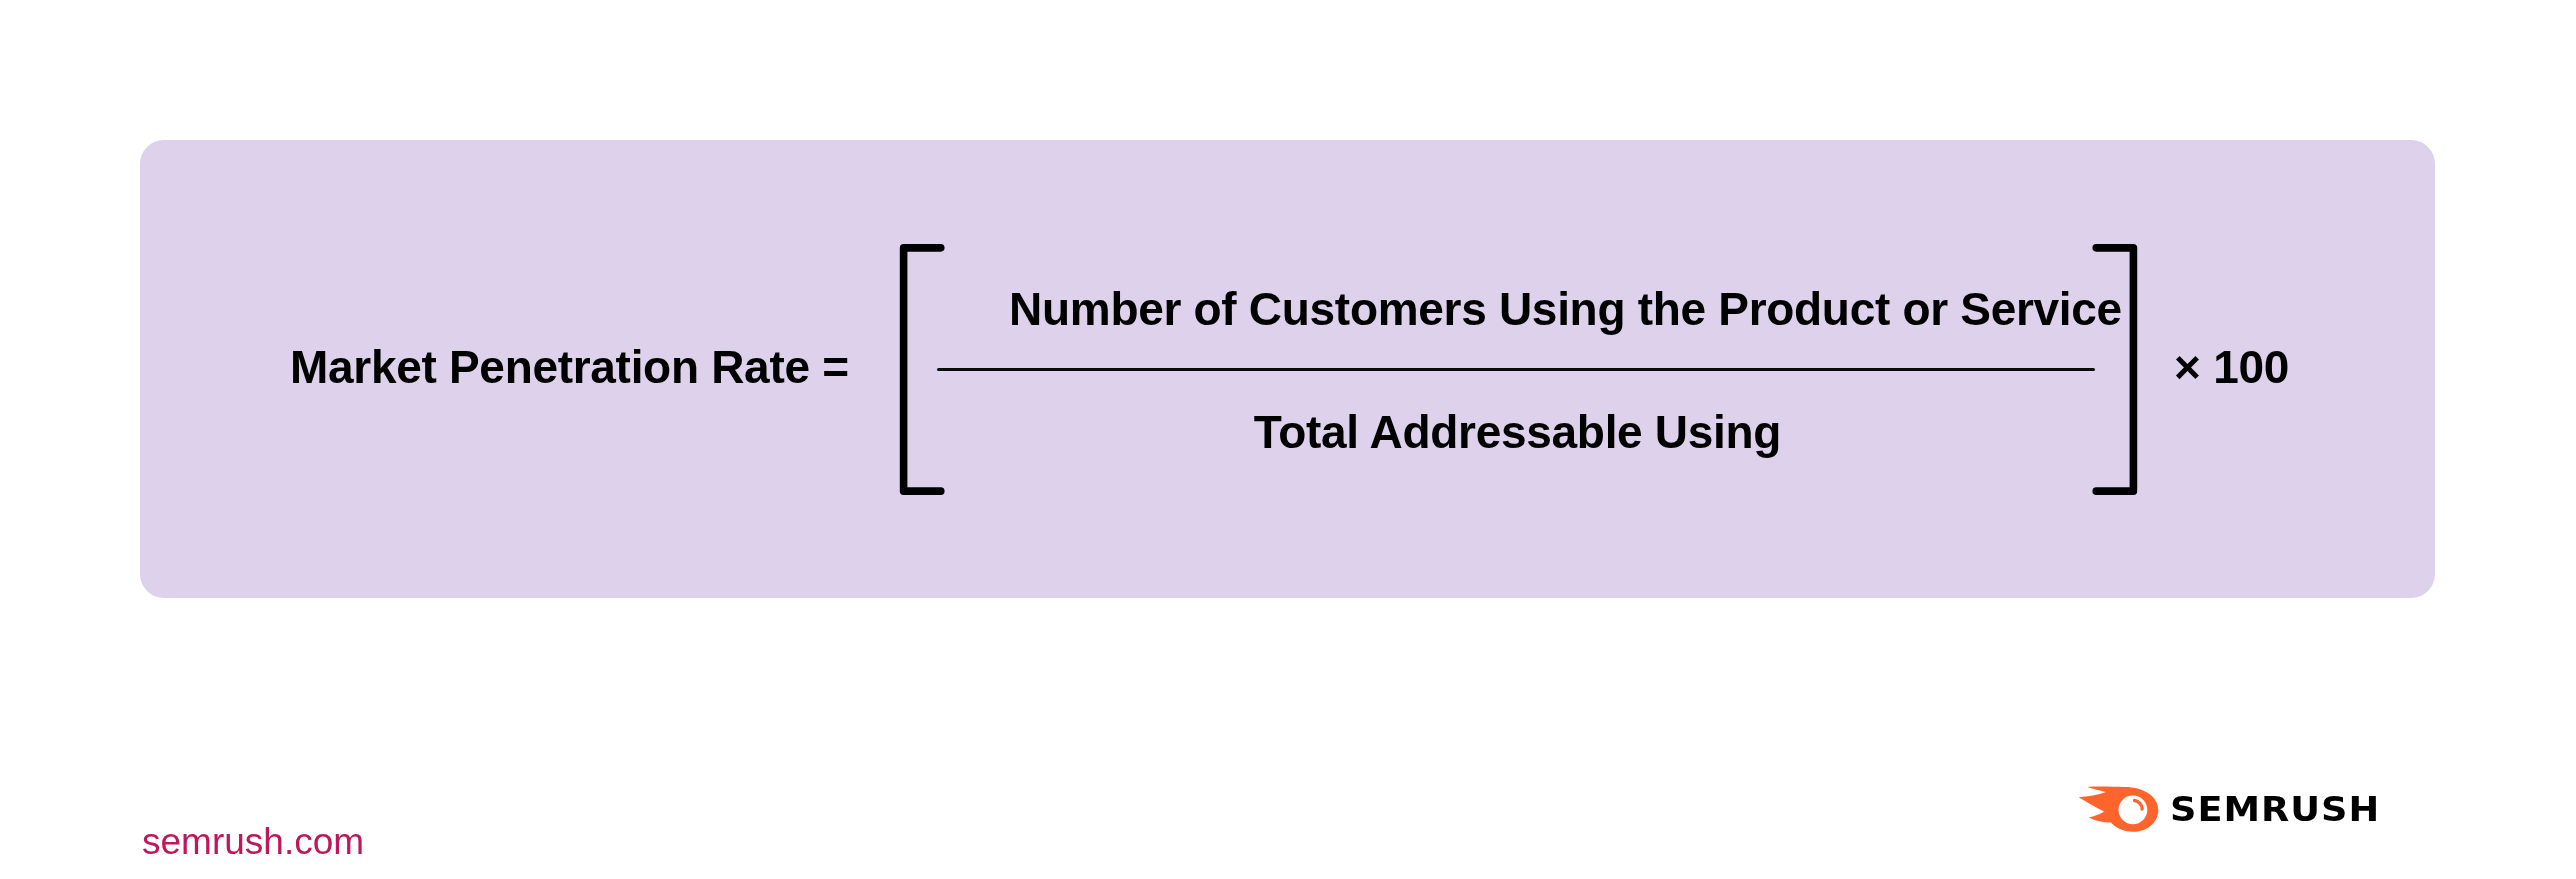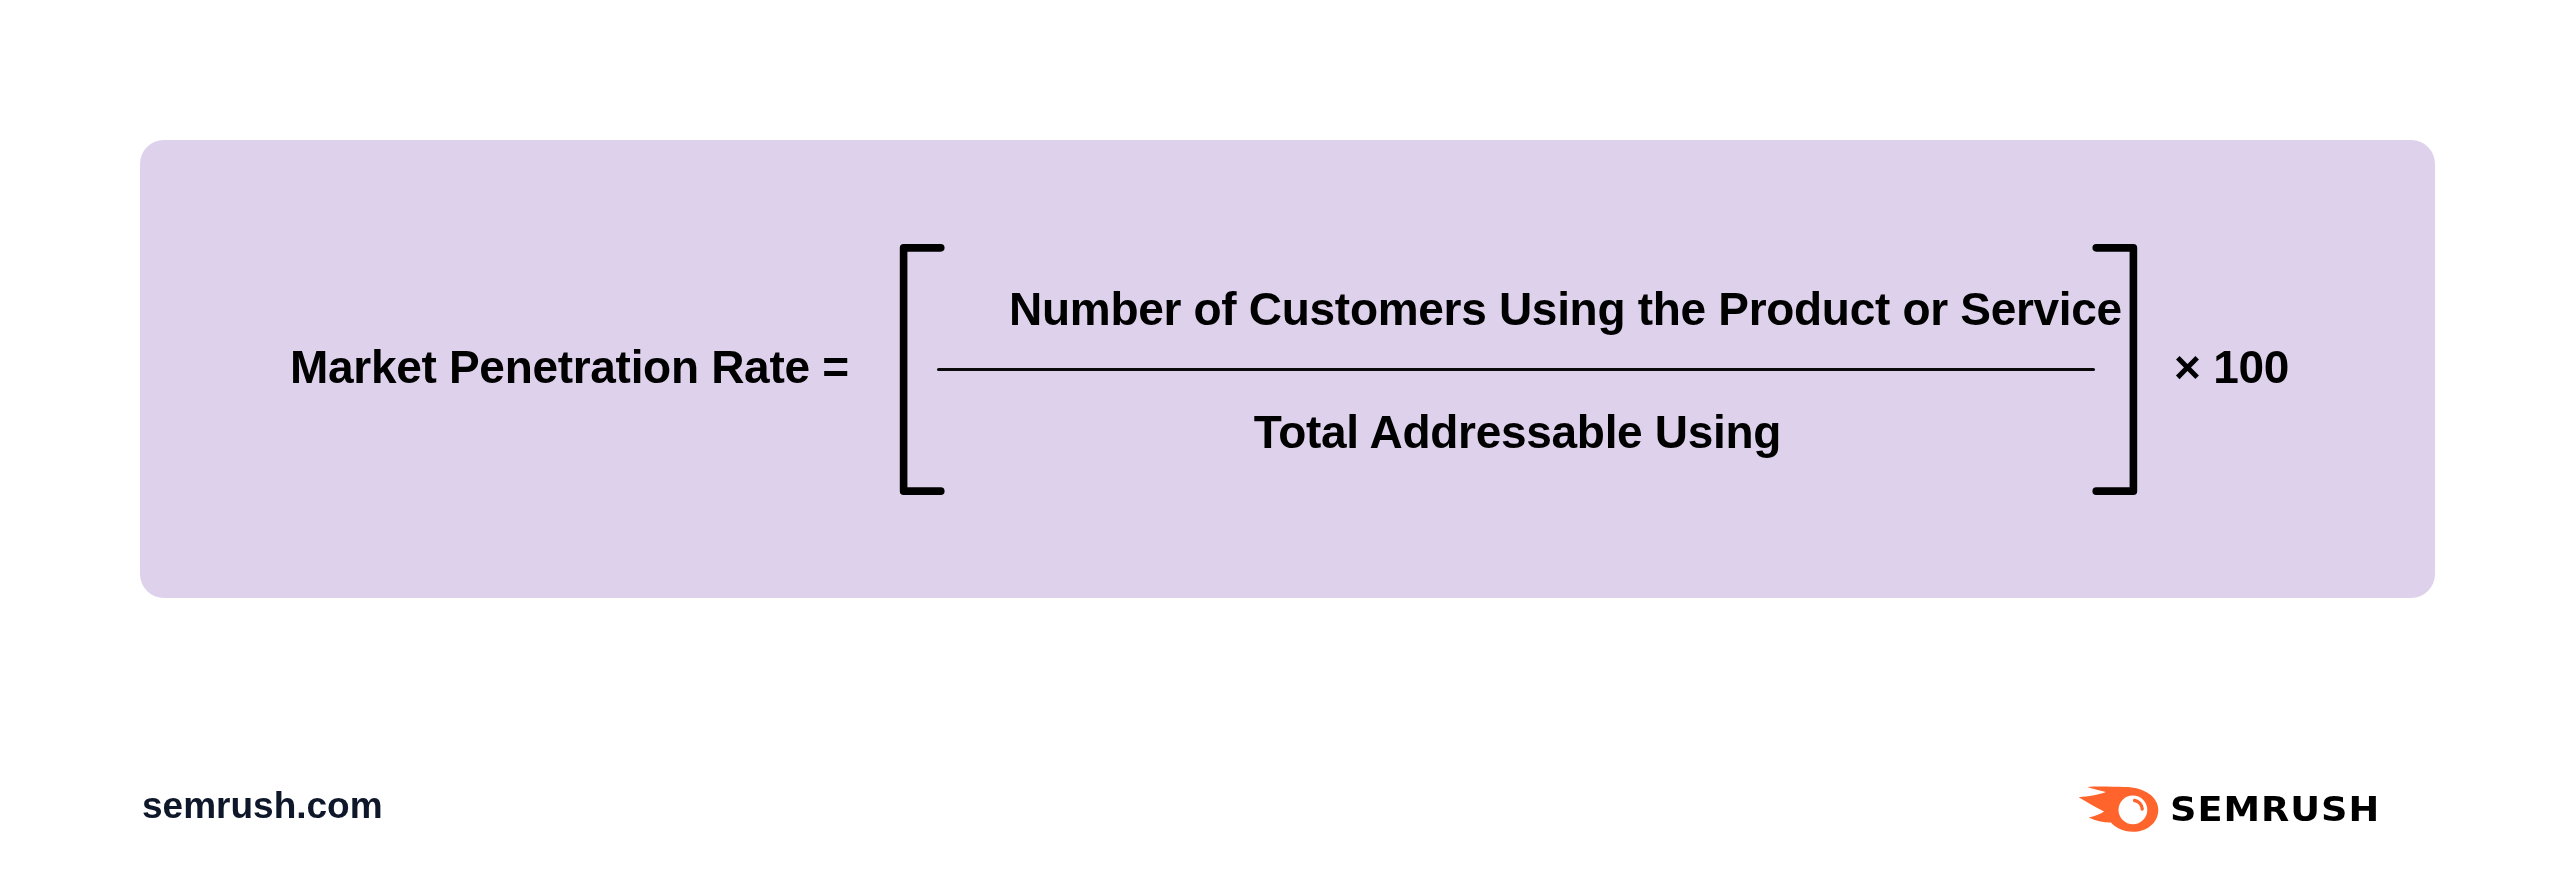--- a/index.html
+++ b/index.html
@@ -71,25 +71,25 @@
     top: 103px;    
     width: 49px;
     height: 253px;
   }
   .bracket-left { left: 756px; }   
   .bracket-right { left: 1952px; } 
 
   .footer-domain {
     position: absolute;
     left: 142px;
-    top: 787px;
+    top: 823px;
     font-size: 37px;
-    font-weight: 700;
+    font-weight: 400;
     line-height: 1;
-    color: #0f172a;
+    color: #be185d;
     white-space: nowrap;
   }
   .logo {
     position: absolute;
     left: 2077px;
     top: 784px;
     height: 49px;
     display: flex;
     align-items: center;
   }

